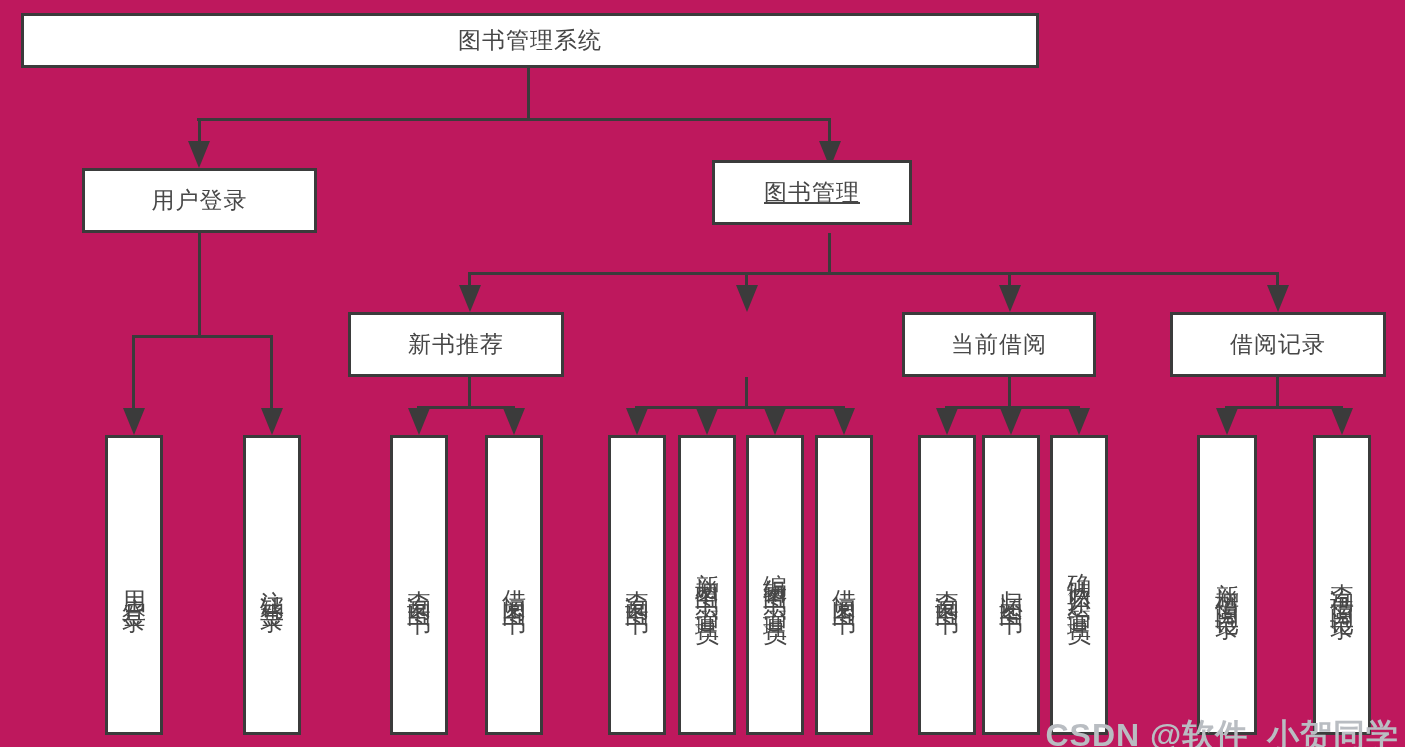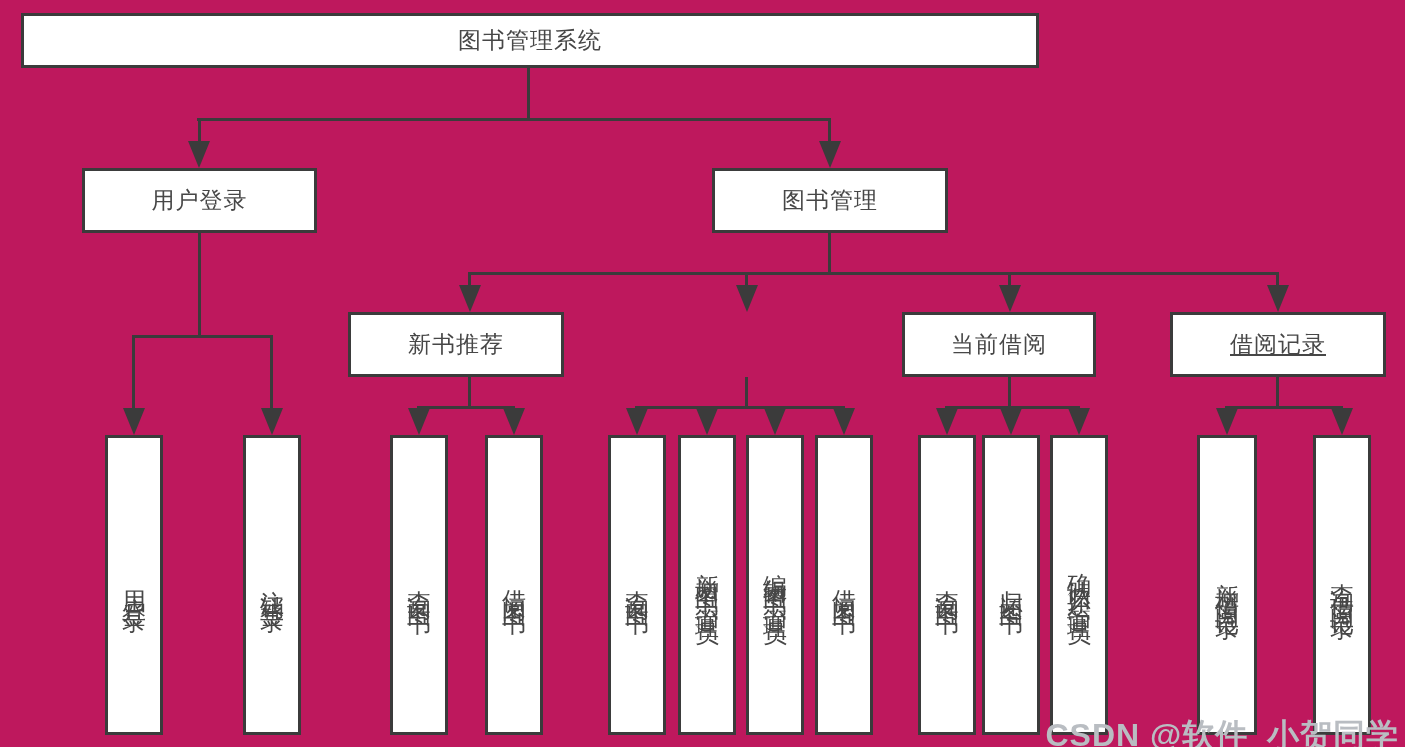--- a/index.html
+++ b/index.html
@@ -79,21 +79,21 @@
   <div class="vline" style="left:527px; top:68px; height:50px;"></div>
   <div class="hline" style="left:197px; top:118px; width:634px;"></div>
   <div class="vline" style="left:198px; top:118px; height:26px;"></div>
   <div class="arrow" style="left:188px; top:141px;"></div>
   <div class="vline" style="left:828px; top:118px; height:26px;"></div>
   <div class="arrow" style="left:819px; top:141px;"></div>
 
   <div class="box" style="left:82px; top:168px; width:235px; height:65px;">
     <span>用户登录</span>
   </div>
-  <div class="box" style="left:712px; top:168px; width:236px; height:65px;">
+  <div class="box" style="left:712px; top:160px; width:200px; height:65px;text-decoration:underline;">
     <span>图书管理</span>
   </div>
 
   <div class="vline" style="left:198px; top:233px; height:104px;"></div>
   <div class="hline" style="left:132px; top:335px; width:141px;"></div>
   <div class="vline" style="left:132px; top:335px; height:74px;"></div>
   <div class="arrow" style="left:123px; top:408px;"></div>
   <div class="vline" style="left:270px; top:335px; height:74px;"></div>
   <div class="arrow" style="left:261px; top:408px;"></div>
 
@@ -107,21 +107,21 @@
   <div class="arrow" style="left:999px; top:285px;"></div>
   <div class="vline" style="left:1276px; top:272px; height:15px;"></div>
   <div class="arrow" style="left:1267px; top:285px;"></div>
 
   <div class="box" style="left:348px; top:312px; width:216px; height:65px;">
     <span>新书推荐</span>
   </div>
   <div class="box" style="left:902px; top:312px; width:194px; height:65px;">
     <span>当前借阅</span>
   </div>
-  <div class="box" style="left:1170px; top:312px; width:216px; height:65px;text-decoration:underline;">
+  <div class="box" style="left:1170px; top:312px; width:216px; height:65px;">
     <span>借阅记录</span>
   </div>
 
   <div class="vline" style="left:468px; top:377px; height:31px;"></div>
   <div class="vline" style="left:745px; top:377px; height:31px;"></div>
   <div class="vline" style="left:1008px; top:377px; height:31px;"></div>
   <div class="vline" style="left:1276px; top:377px; height:31px;"></div>
 
   <div class="hline" style="left:417px; top:406px; width:98px;"></div>
   <div class="hline" style="left:635px; top:406px; width:210px;"></div>

